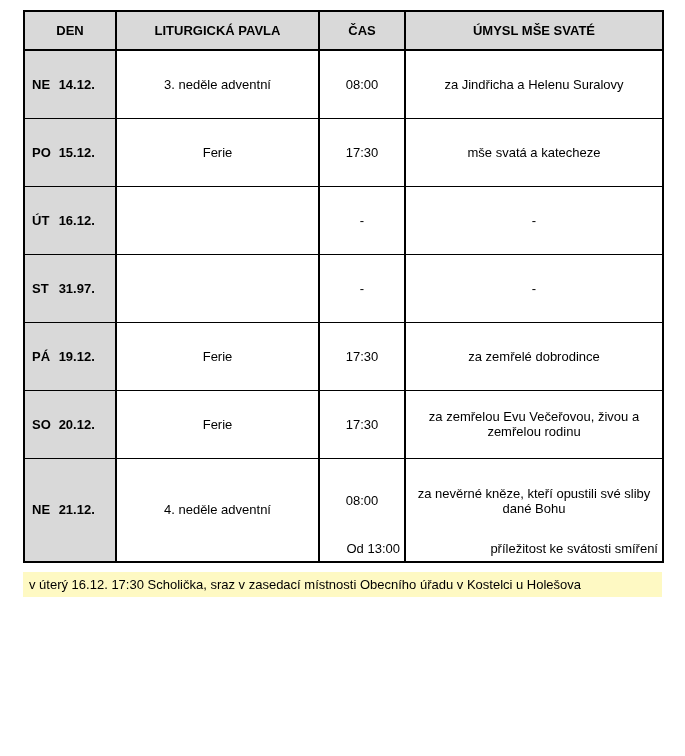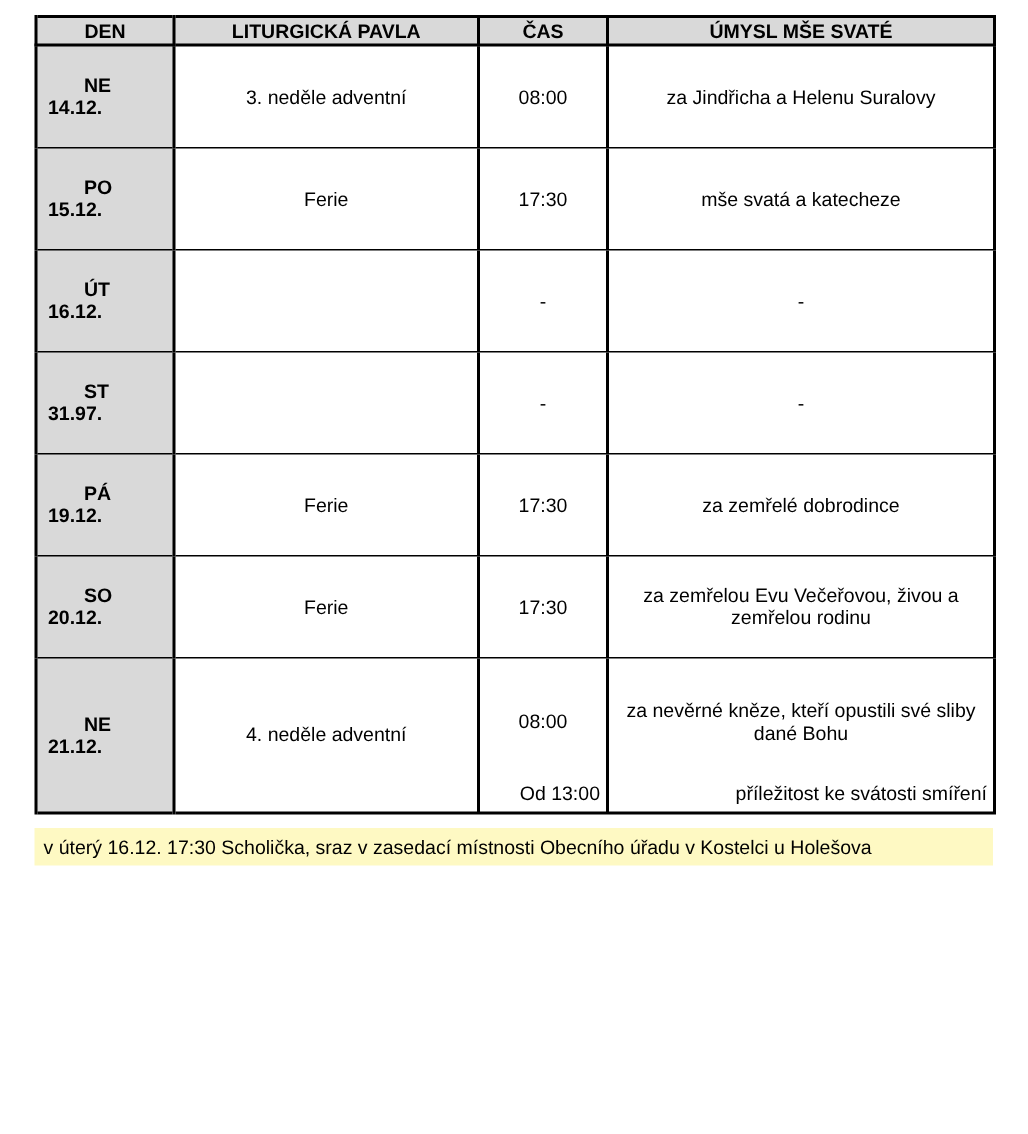--- a/index.html
+++ b/index.html
@@ -34,32 +34,32 @@
     font-size: 13px;
     padding: 2px 4px;
     vertical-align: middle;
   }
   thead th {
     background: #d9d9d9;
     height: 14px;
     font-weight: bold;
     text-align: center;
     border-bottom-width: 2px;
-    padding: 1px 2px;
+    padding: 11px 2px;
   }
   tbody tr { height: 68px; }
   tbody tr.tall { height: 104px; }
 
   td.day {
     background: #d9d9d9;
     font-weight: bold;
     text-align: left;
     padding-left: 7px;
   }
-  .day-abbr { display: inline-block; min-width: 23px; margin-left: 24px; }
+  .day-abbr { display: inline-block; min-width: 23px; }
   td.center { text-align: center; }
 
   .stack {
     display: flex;
     flex-direction: column;
     height: 98px;
   }
   .stack .grow {
     flex: 1;
     display: flex;

